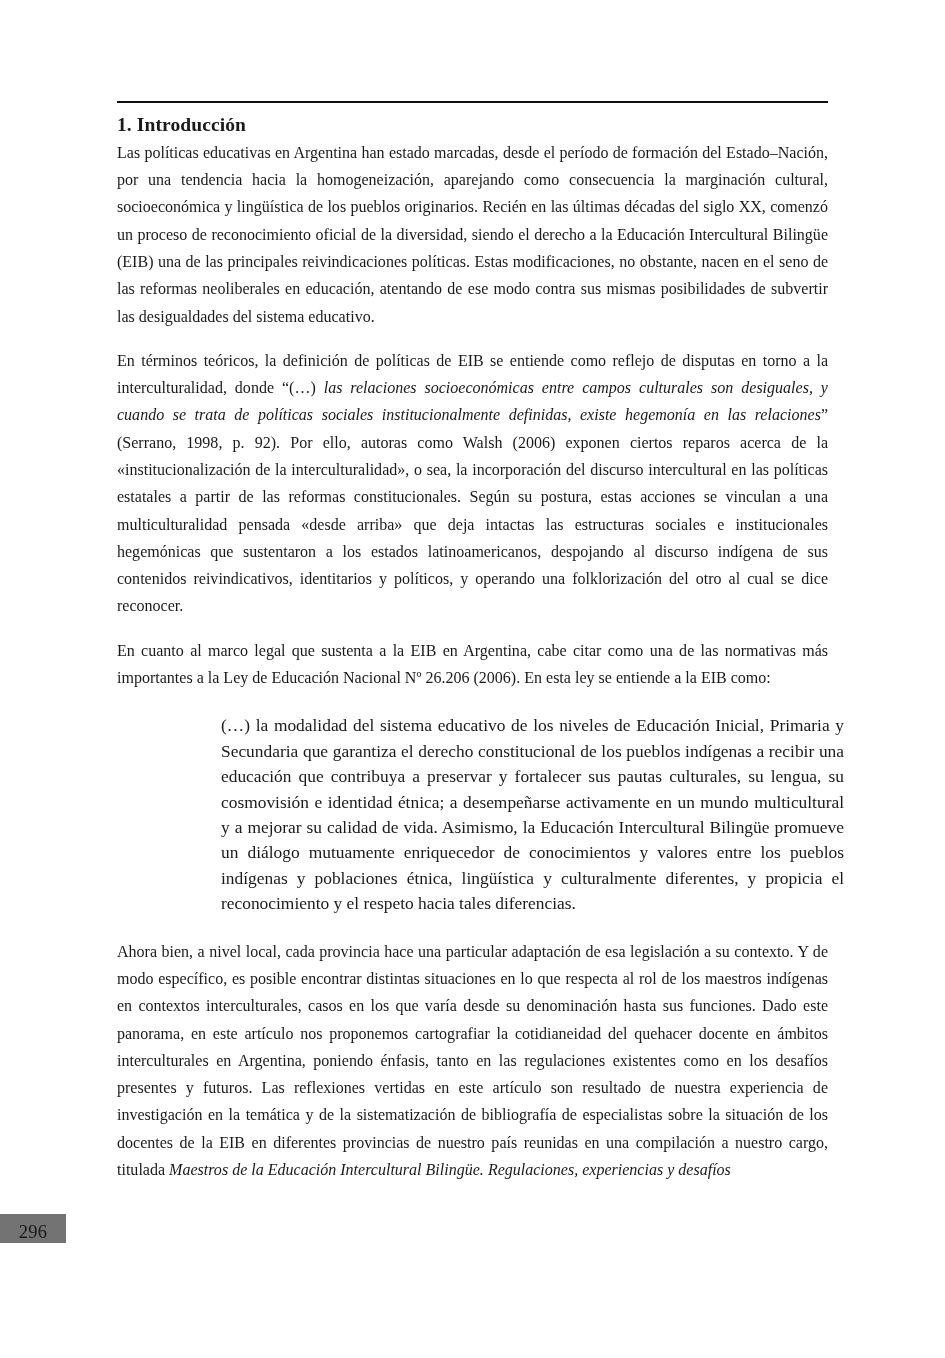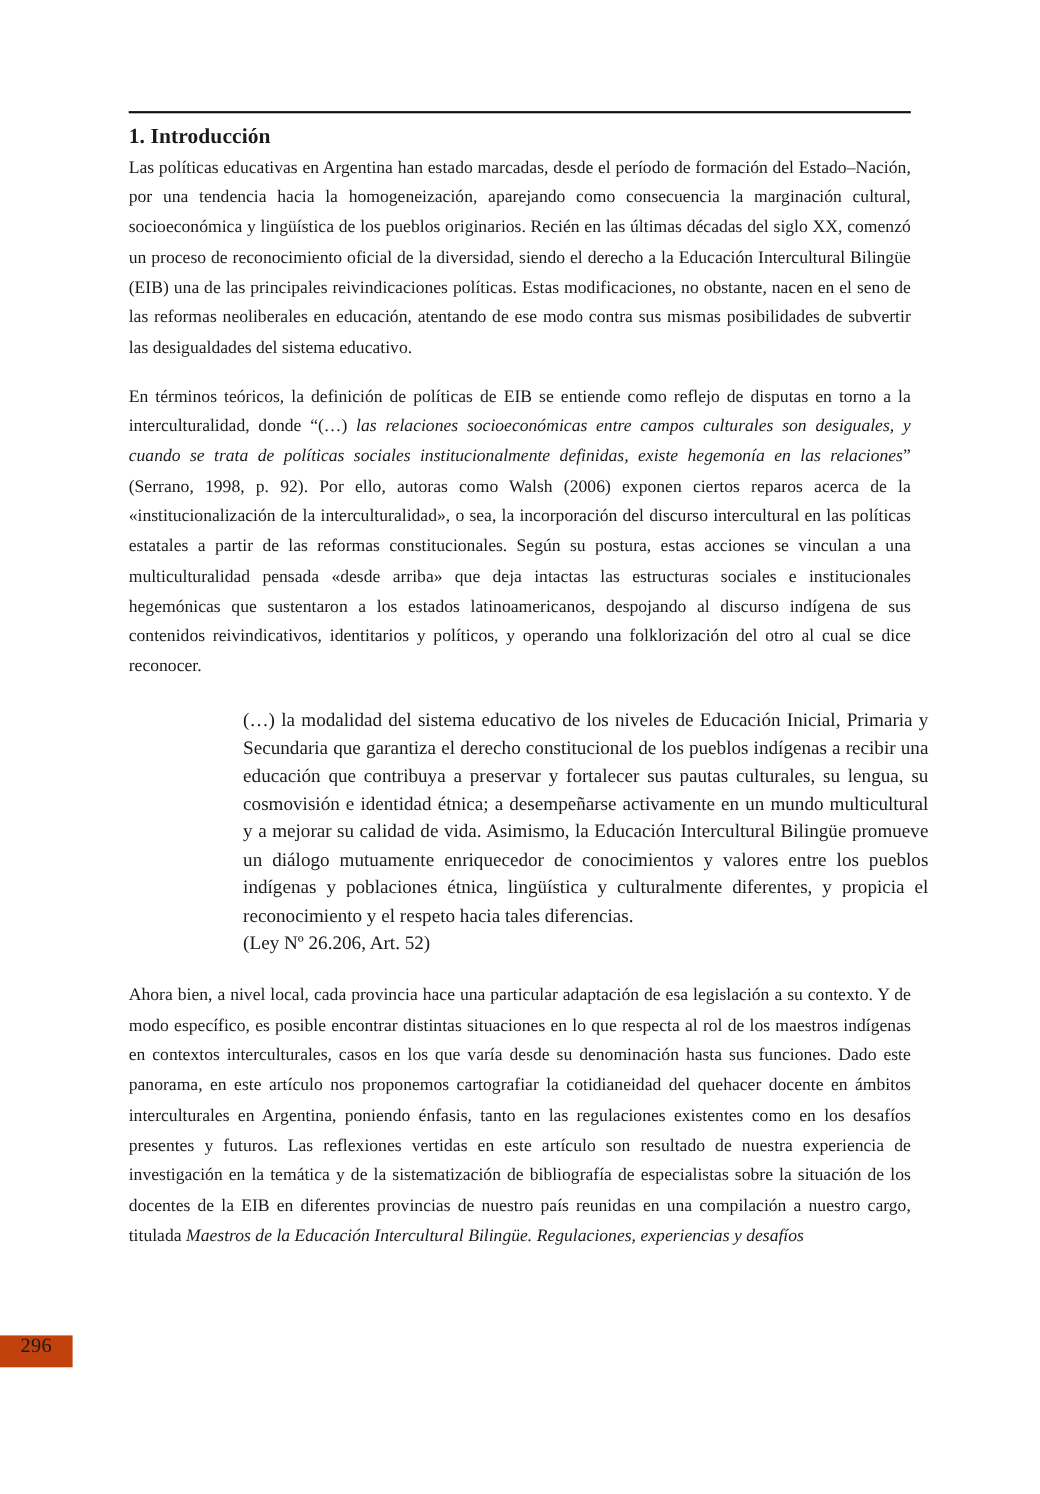--- a/index.html
+++ b/index.html
@@ -97,23 +97,23 @@
     line-height: 25.4px;
   }
 
   
   .folio-box {
     position: absolute;
     left: 0;
     top: 1214px;
     width: 66px;
     height: 29px;
-    background: #c2410c;
+    background: #737373;
     display: flex;
-    align-items: flex-start;
+    align-items: flex-end;
     justify-content: center;
   }
   .folio-num {
     font-size: 18.5px;
     color: #1a1a1a;
     letter-spacing: 0.3px;
   }
 </style>
 </head>
 <body>
@@ -124,24 +124,24 @@
   <div class="head-rule"></div>
 
   <div class="column">
 
     <h2 class="section-title">1. Introducción</h2>
 
     <p class="body-par">Las políticas educativas en Argentina han estado marcadas, desde el período de  formación del Estado–Nación, por una tendencia hacia la homogeneización, aparejando como consecuencia la marginación cultural, socioeconómica y lingüística de los pueblos originarios. Recién en las últimas décadas del siglo XX, comenzó un proceso de reconocimiento oficial de la diversidad, siendo el derecho a la Educación Intercultural Bilingüe (EIB) una de las principales reivindicaciones políticas. Estas modificaciones, no obstante, nacen en el seno de las reformas neoliberales en educación, atentando de ese modo contra sus mismas posibilidades de subvertir las desigualdades del sistema educativo.</p>
 
     <p class="body-par"><span>En términos teóricos, la definición de políticas de EIB se entiende como reflejo de disputas en torno a la interculturalidad, donde “(…) </span><span class="italic">las relaciones socioeconómicas entre campos culturales son desiguales, y cuando se trata de políticas sociales institucionalmente definidas, existe hegemonía en las relaciones</span><span>” (Serrano, 1998, p. 92). Por ello, autoras como Walsh (2006) exponen ciertos reparos acerca de la «institucionalización de la interculturalidad», o sea, la incorporación del discurso intercultural en las políticas estatales a partir de las reformas constitucionales. Según su postura, estas acciones se vinculan a una multiculturalidad pensada «desde arriba» que deja intactas las estructuras sociales e institucionales hegemónicas que sustentaron a los estados latinoamericanos, despojando al discurso indígena de sus contenidos reivindicativos, identitarios y políticos, y operando una folklorización del otro al cual se dice reconocer.</span></p>
 
+    <p class="body-par">En cuanto al marco legal que sustenta a la EIB en Argentina, cabe citar como una de las normativas más importantes a la Ley de Educación Nacional Nº 26.206 (2006). En esta ley se entiende a la EIB como:</p>
 
     <div class="blockquote">
       <p>(…) la modalidad del sistema educativo de los niveles de Educación Inicial, Primaria y Secundaria que garantiza el derecho constitucional de los pueblos indígenas a recibir una educación que contribuya a preservar y fortalecer sus pautas culturales, su lengua, su cosmovisión e identidad étnica; a desempeñarse activamente en un mundo multicultural y a mejorar su calidad de vida. Asimismo, la Educación Intercultural Bilingüe promueve un diálogo mutuamente enriquecedor de conocimientos y valores entre los pueblos indígenas y poblaciones étnica, lingüística y culturalmente diferentes, y propicia el reconocimiento y el respeto hacia tales diferencias.</p>
-      <p class="quote-source">(Ley Nº 26.206, Art. 52)</p>
     </div>
 
     <p class="body-par gap-before"><span>Ahora bien, a nivel local, cada provincia hace una particular adaptación de esa legislación a su contexto. Y de modo específico, es posible encontrar distintas situaciones en lo que respecta al rol de los maestros indígenas en contextos interculturales, casos en los que varía desde su denominación hasta sus funciones. Dado este panorama, en este artículo nos proponemos cartografiar la cotidianeidad del quehacer docente en ámbitos interculturales en Argentina, poniendo énfasis, tanto en las regulaciones existentes como en los desafíos presentes y futuros. Las reflexiones vertidas en este artículo son resultado de nuestra experiencia de investigación en la temática y de la sistematización de bibliografía de especialistas sobre la situación de los docentes de la EIB en diferentes provincias de nuestro país reunidas en una compilación a nuestro cargo, titulada </span><span class="italic">Maestros de la Educación Intercultural Bilingüe. Regulaciones, experiencias y desafíos</span></p>
 
   </div>
 
   <div class="folio-box">
     <span class="folio-num">296</span>
   </div>
 

